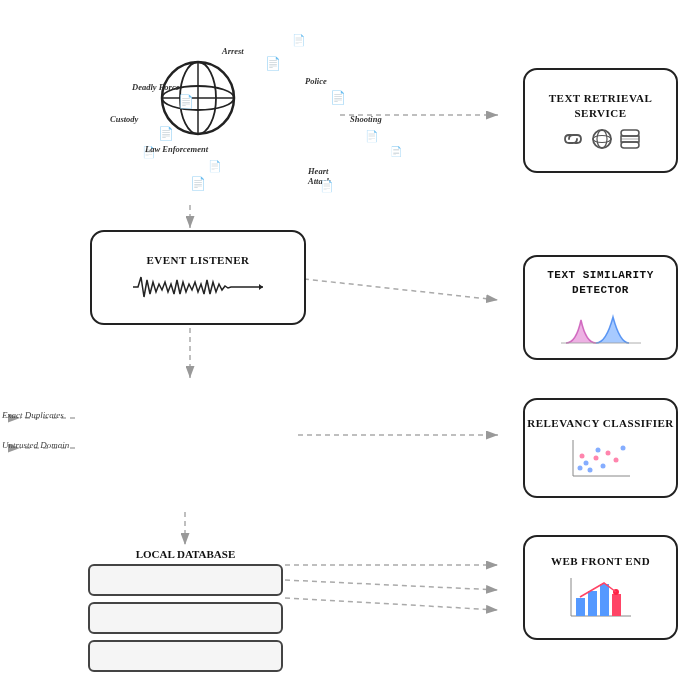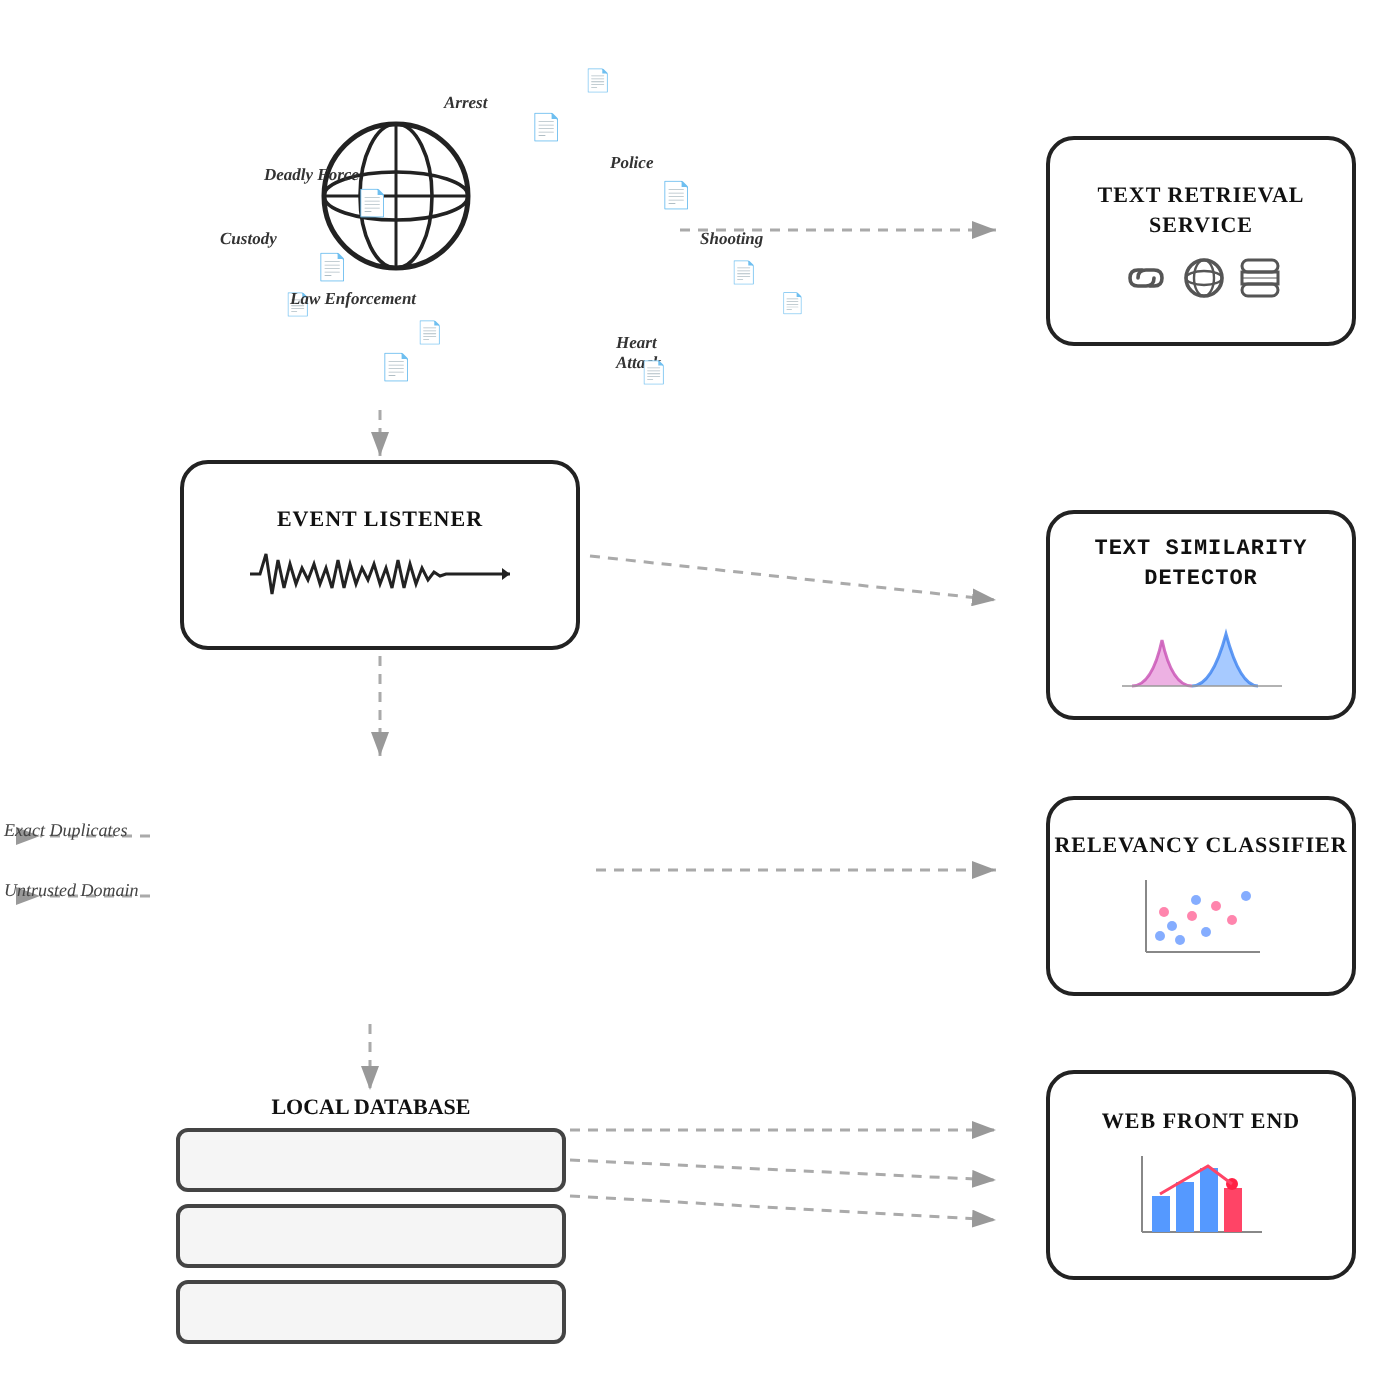--- a/index.html
+++ b/index.html
@@ -78,21 +78,21 @@
       top: 0;
       left: 0;
       width: 700px;
       height: 700px;
       pointer-events: none;
     }
 
     
     .event-listener-box {
       top: 230px;
-      width: 200px;
+      width: 216px;
       height: 95px;
     }
 
     
     .local-db-area {
       position: absolute;
       top: 548px;
       left: 88px;
       width: 195px;
     }

